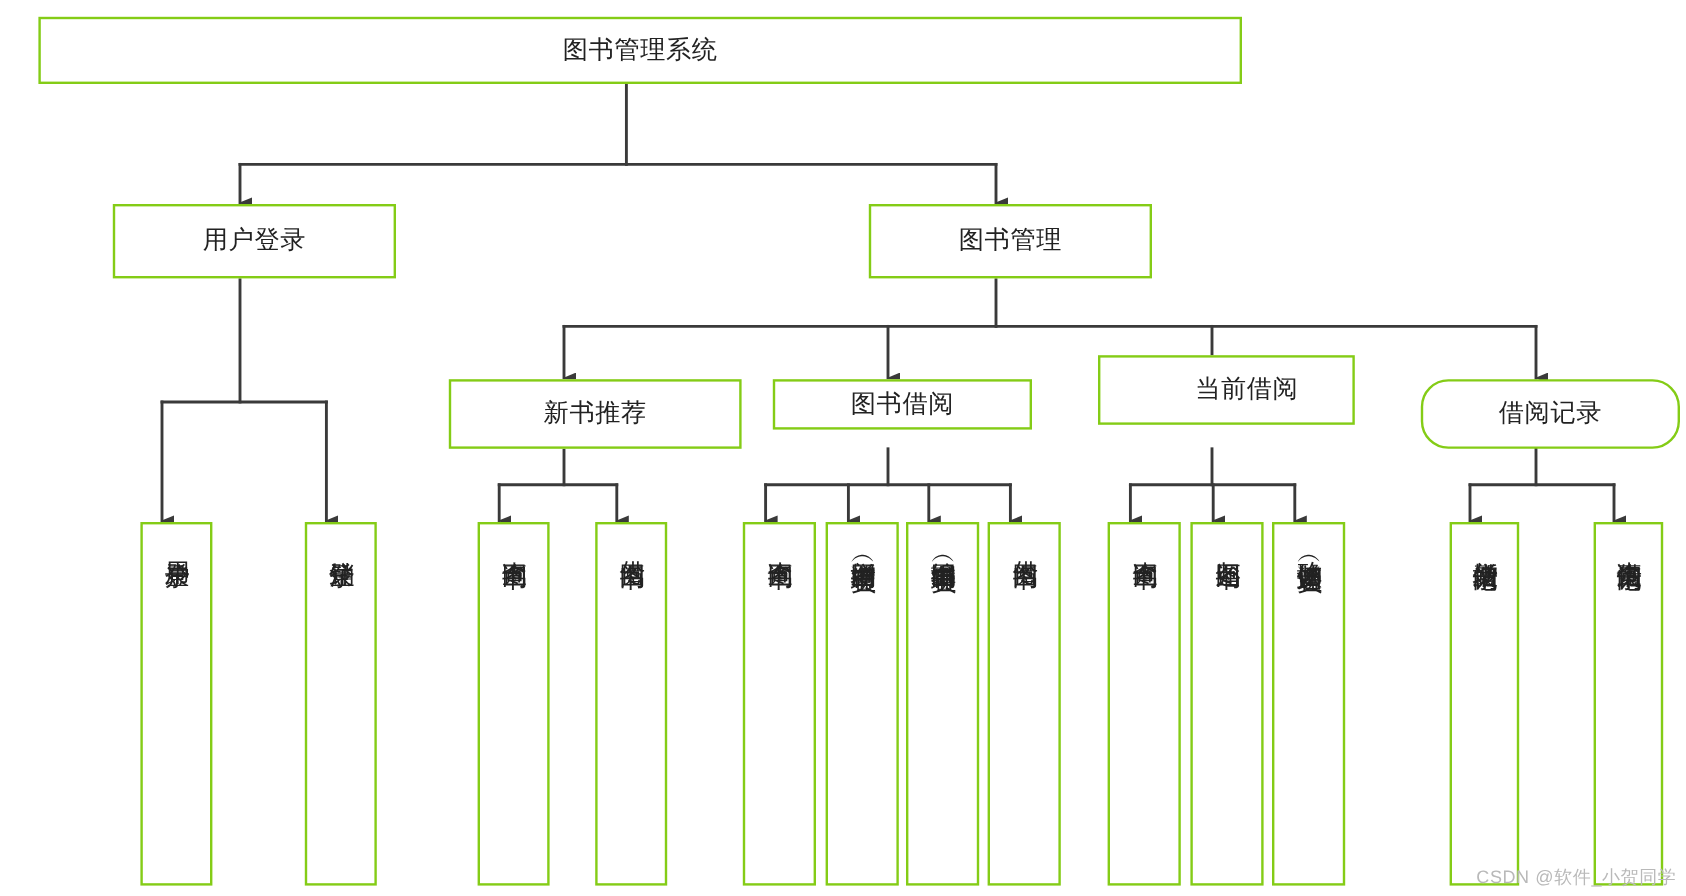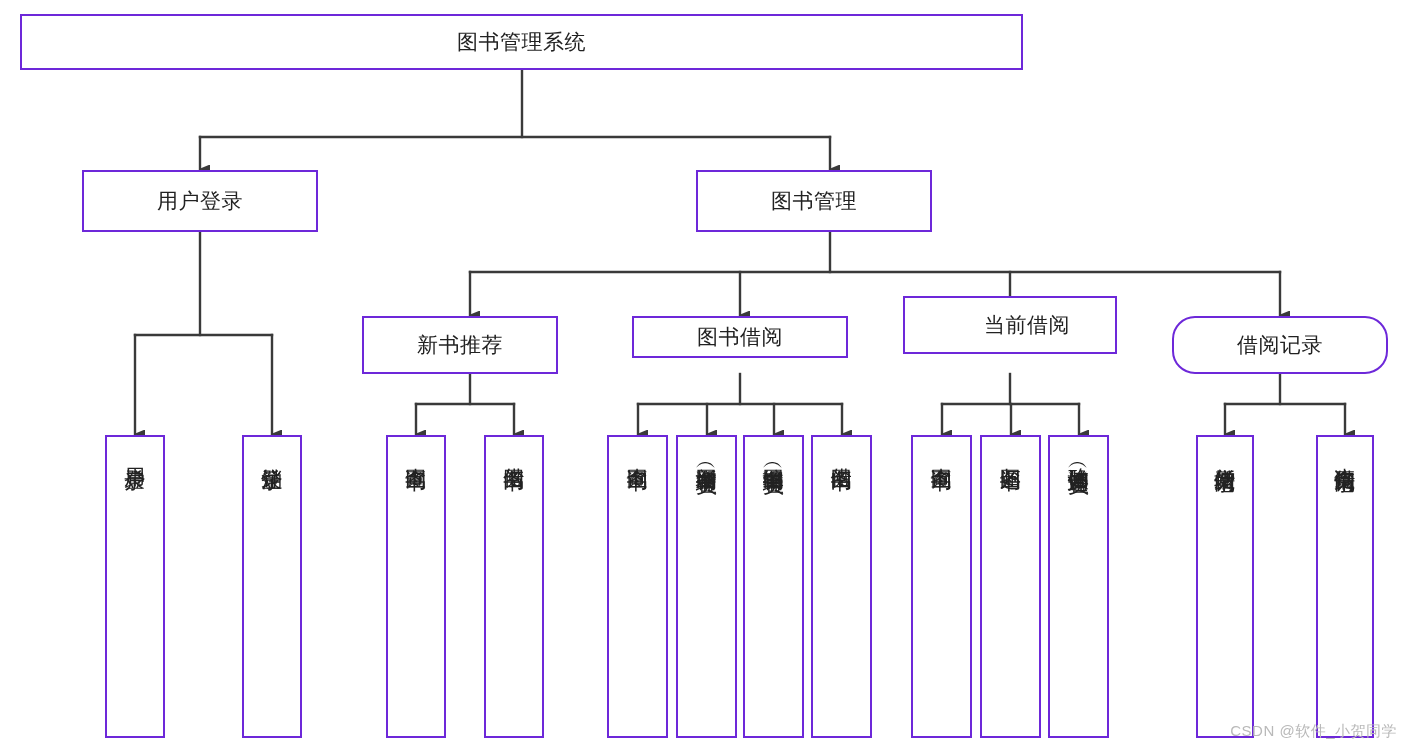--- a/index.html
+++ b/index.html
@@ -23,25 +23,26 @@
     position: absolute;
     left: 0;
     top: 0;
     width: 1405px;
     height: 747px;
   }
   .node {
     position: absolute;
     box-sizing: border-box;
     background: #ffffff;
-    border: 2px solid #6d28d9;
+    border: 2px solid #84cc16;
     display: flex;
     align-items: center;
     justify-content: center;
     color: #222222;
+    margin-left: 12px;
   }
   .node-h {
     
   }
   .node-h .node-label {
     font-size: 21px;
     line-height: 1.2;
     letter-spacing: 0.5px;
     white-space: nowrap;
   }
@@ -116,24 +117,24 @@
       </g>
   </svg>
 
   <div id="nodes-layer">
       <div class="node node-h" style="left: 20px; top: 14px; width: 1003px; height: 56px;">
         <span class="node-label">图书管理系统</span>
       </div>
       <div class="node node-h" style="left: 82px; top: 170px; width: 236px; height: 62px;">
         <span class="node-label">用户登录</span>
       </div>
-      <div class="node node-h" style="left: 696px; top: 170px; width: 236px; height: 62px;">
+      <div class="node node-h" style="left: 712px; top: 170px; width: 236px; height: 62px;">
         <span class="node-label">图书管理</span>
       </div>
-      <div class="node node-h" style="left: 362px; top: 316px; width: 196px; height: 58px;">
+      <div class="node node-h" style="left: 362px; top: 316px; width: 244px; height: 58px;">
         <span class="node-label">新书推荐</span>
       </div>
       <div class="node node-h" style="left: 632px; top: 316px; width: 216px; height: 42px;">
         <span class="node-label">图书借阅</span>
       </div>
       <div class="node node-h" style="left: 903px; top: 296px; width: 214px; height: 58px; padding-left: 34px;">
         <span class="node-label">当前借阅</span>
       </div>
       <div class="node node-h" style="left: 1172px; top: 316px; width: 216px; height: 58px; border-radius: 23px;">
         <span class="node-label">借阅记录</span>

